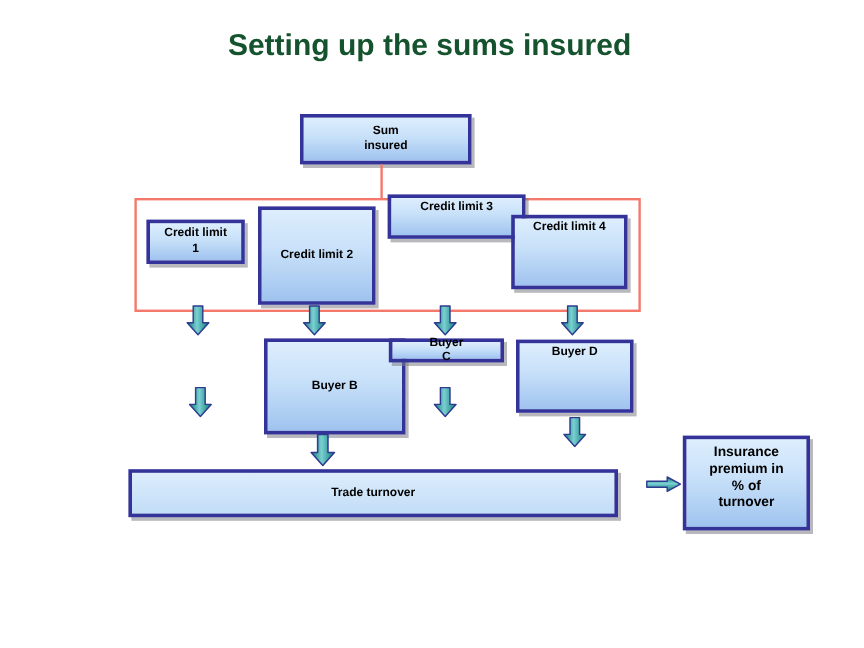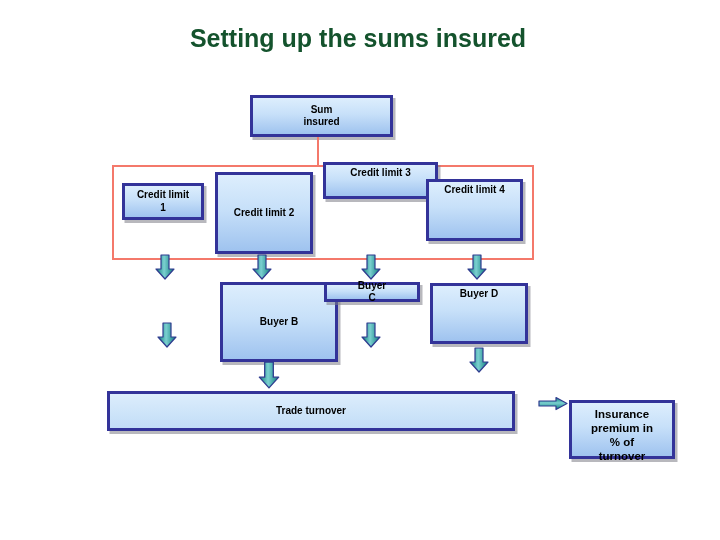--- a/index.html
+++ b/index.html
@@ -29,21 +29,21 @@
   }
   .vline{
     position:absolute;left:317px;top:137px;width:2px;height:29px;
     background:#f4796b;
   }
   .bar{
     left:107px;top:391px;width:408px;height:40px;
     background:linear-gradient(180deg,#dcedfc 0%,#c2ddf7 100%);
   }
   .ins{
-    left:569px;top:400px;width:106px;height:59px;
+    left:569px;top:363px;width:106px;height:79px;
     font-size:11.5px;line-height:1.22;padding-top:4px;
   }
   .ar{position:absolute;}
 </style>
 </head>
 <body>
 
 <div class="slide">
 
   <svg style="position:absolute;width:0;height:0" aria-hidden="true">

